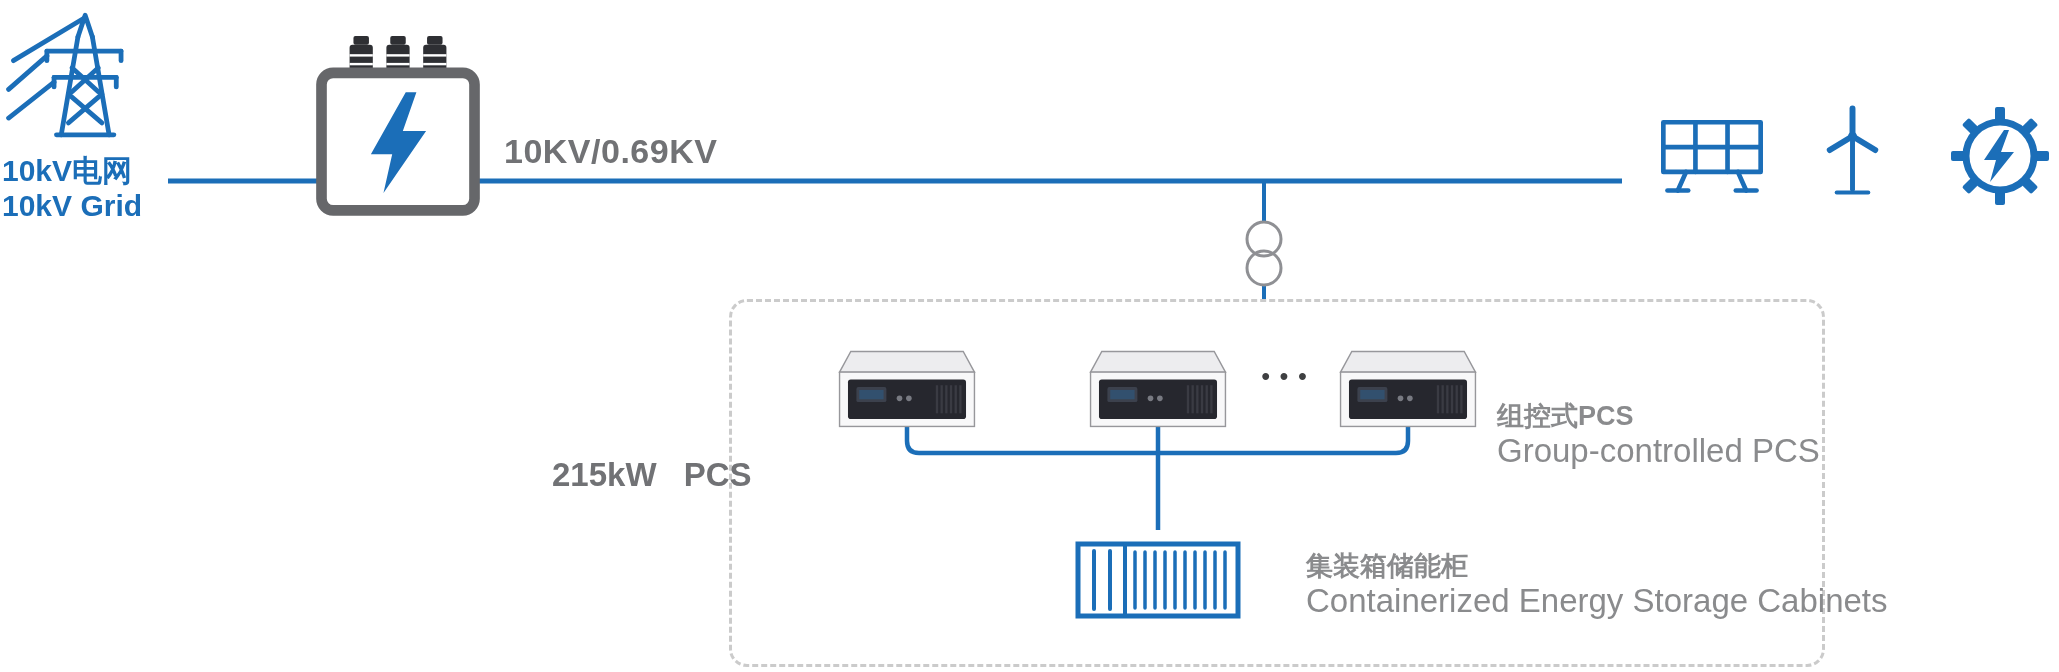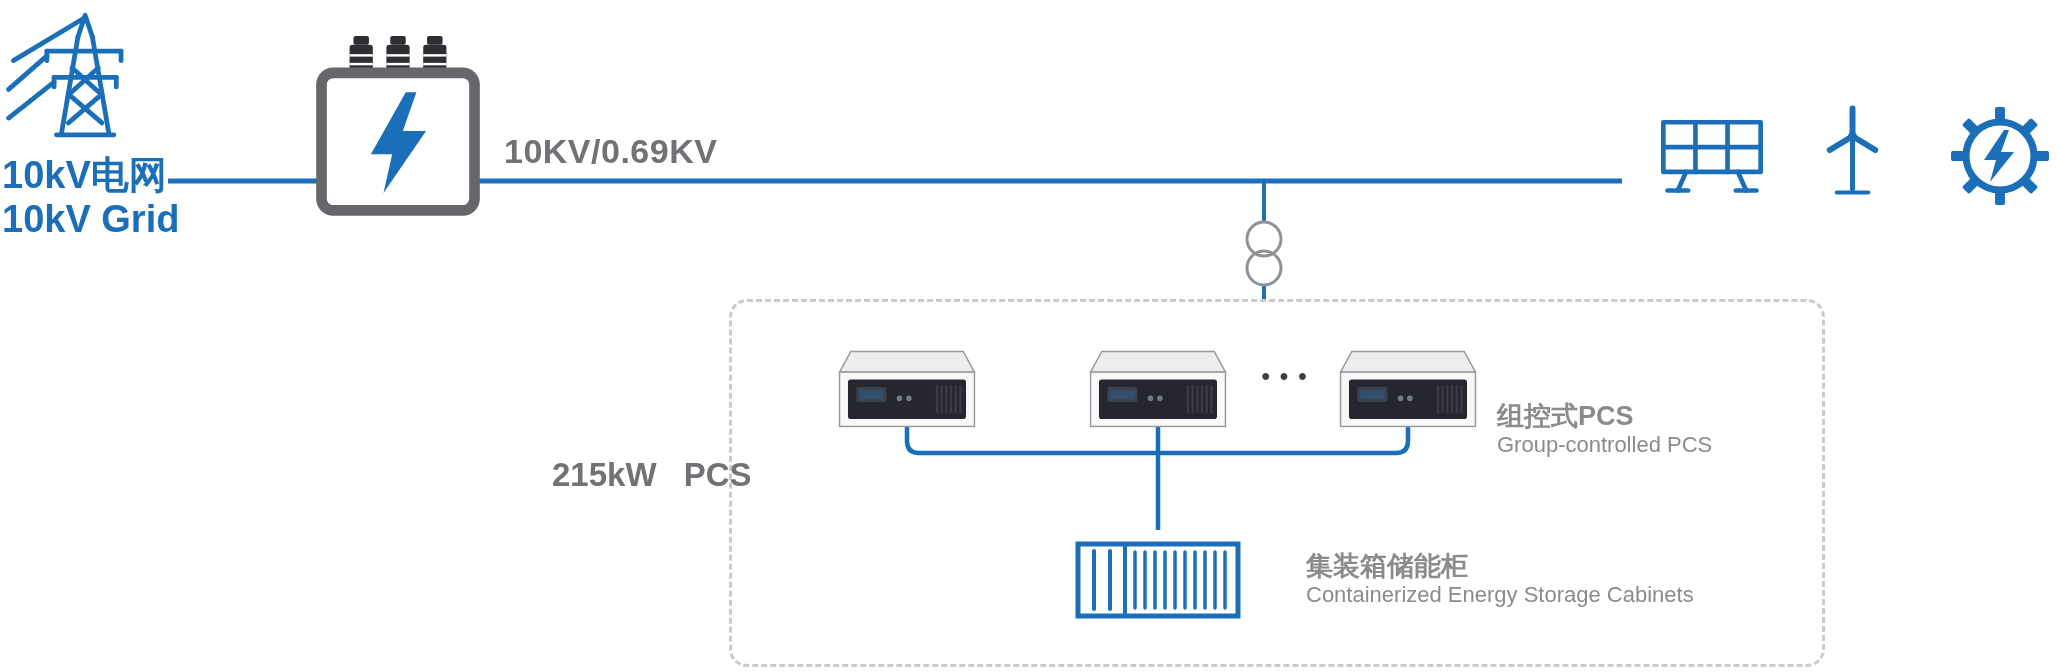--- a/index.html
+++ b/index.html
@@ -9,21 +9,21 @@
     background:#ffffff;
     font-family:"Liberation Sans", sans-serif;
     overflow:hidden;
   }
   .abs{position:absolute;}
   .lines-layer{position:absolute;left:0;top:0;pointer-events:none;}
 
   .grid-label{
     left:2px;top:154px;
     color:#1B6EB8;
-    font-size:38px;font-weight:700;line-height:1.15;
+    font-size:30px;font-weight:700;line-height:1.15;
     white-space:nowrap;
   }
   .ratio-label{
     left:504px;top:132px;
     color:#717275;font-size:34px;font-weight:700;
     white-space:nowrap;letter-spacing:0.5px;
   }
   .rating-label{
     left:516px;top:456px;
     color:#717275;font-size:33px;font-weight:700;
@@ -37,21 +37,21 @@
   .pcs-ellipsis{
     left:1238px;top:362px;width:92px;
     text-align:center;
     color:#3F4042;font-size:24px;font-weight:700;
     letter-spacing:10px;text-indent:10px;
   }
   .label-cn{
     color:#8A8B8D;font-size:27px;font-weight:700;white-space:nowrap;text-align:center;
   }
   .label-en{
-    color:#8A8B8D;font-size:22px;font-weight:400;white-space:nowrap;
+    color:#8A8B8D;font-size:33px;font-weight:400;white-space:nowrap;
   }
   .pcs-group-cn{left:1497px;top:398px;}
   .pcs-group-en{left:1497px;top:432px;}
   .storage-cn{left:1306px;top:548px;}
   .storage-en{left:1306px;top:582px;}
 </style>
 </head>
 <body>
 
 <div class="canvas">

